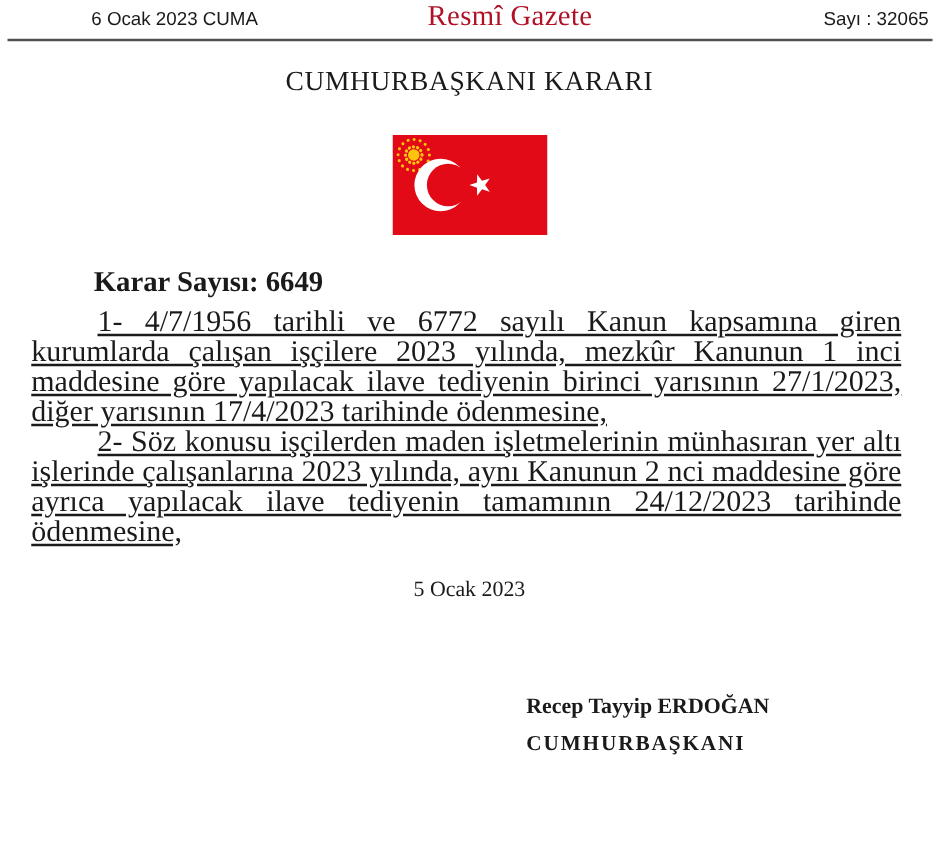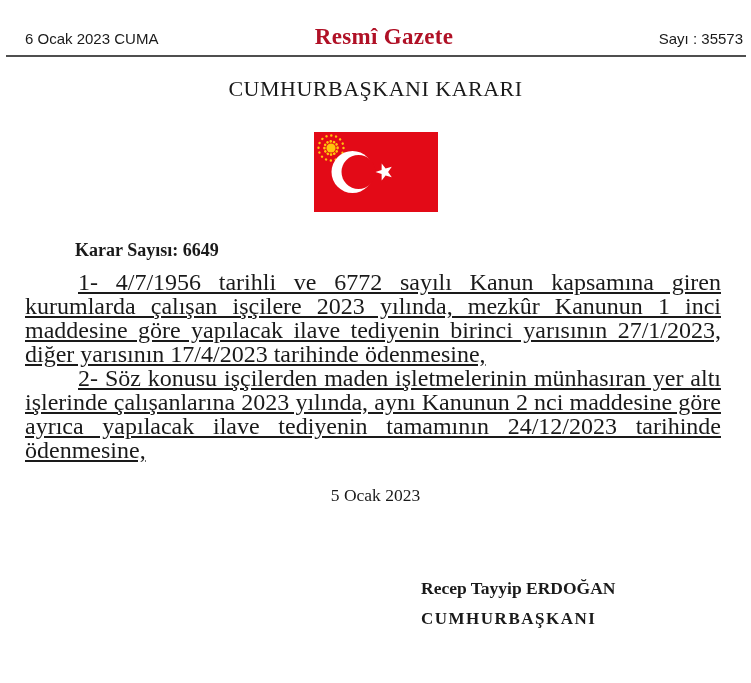--- a/index.html
+++ b/index.html
@@ -3,58 +3,58 @@
 <meta charset="utf-8">
 <style>
   html,body { margin:0; padding:0; background:#ffffff; }
   .page {
     position:relative; width:751px; height:683px; margin:0 auto;
     background:#ffffff; overflow:hidden;
     font-family:"Liberation Serif", serif; color:#1a1a1a;
   }
   .masthead {
     display:grid; grid-template-columns:1fr auto 1fr;
-    align-items:baseline; padding:24px 8px 0 25px;
+    align-items:baseline; padding:0 8px 0 25px;margin-left:48px;
   }
   .masthead-date {
     font-family:"Liberation Sans", sans-serif; font-size:15px; justify-self:start;
   }
   .masthead-gazette {
-    font-size:23px; font-weight:bold; justify-self:center; letter-spacing:0.3px;
+    font-size:23px; font-weight:normal; justify-self:center; letter-spacing:0.3px;
   }
   .masthead-issue {
     font-family:"Liberation Sans", sans-serif; font-size:15px; justify-self:end;
   }
   .masthead-rule { border-top:2px solid #4f4f4f; margin:5px 5px 0 6px; height:0; }
   .doc-title {
     text-align:center; font-size:22px; font-weight:normal;
     letter-spacing:0.5px; margin:19px 0 0 0;
   }
   .flag { display:block; width:124px; height:80px; margin:30px auto 0 auto; }
   .decision-number {
-    margin:26px 0 8px 75px; font-weight:bold; font-size:18px; line-height:24px;
+    margin:26px 0 8px 75px; font-weight:bold; font-size:23px; line-height:24px;
   }
   .body-para {
     margin:0 30px 0 25px; text-align:justify; text-indent:53px;
     font-size:24px; line-height:24px;text-decoration:underline;
   }
   .decision-date { text-align:center; font-size:17.5px; margin:21px 0 0 0; line-height:24px; }
   .signature-block { width:300px; margin:71px 30px 0 auto; }
   .sig-name { font-weight:bold; font-size:17.5px; margin:0; line-height:20px; }
   .sig-title { font-size:17px; letter-spacing:1.5px; margin:11px 0 0 0; line-height:20px;font-weight:bold; }
 </style>
 </head>
 <body>
 
 <div class="page">
 
   <header class="masthead">
     <span class="masthead-date">6 Ocak 2023 CUMA</span>
     <span class="masthead-gazette" style="color: rgb(176, 17, 38);">Resmî Gazete</span>
-    <span class="masthead-issue">Sayı : 35573</span>
+    <span class="masthead-issue">Sayı : 32065</span>
   </header>
 
   <div class="masthead-rule"></div>
 
   <h1 class="doc-title">CUMHURBAŞKANI KARARI</h1>
 
   <svg class="flag" viewBox="0 0 124 80" xmlns="http://www.w3.org/2000/svg" role="img">
     <rect x="0" y="0" width="124" height="80" fill="#e30a17"></rect>
     <g>
       <circle cx="17" cy="16" r="12.5" fill="none" stroke-width="2.4" stroke-dasharray="0.1 4.8" stroke-linecap="round" stroke="#ffc40c"></circle>

